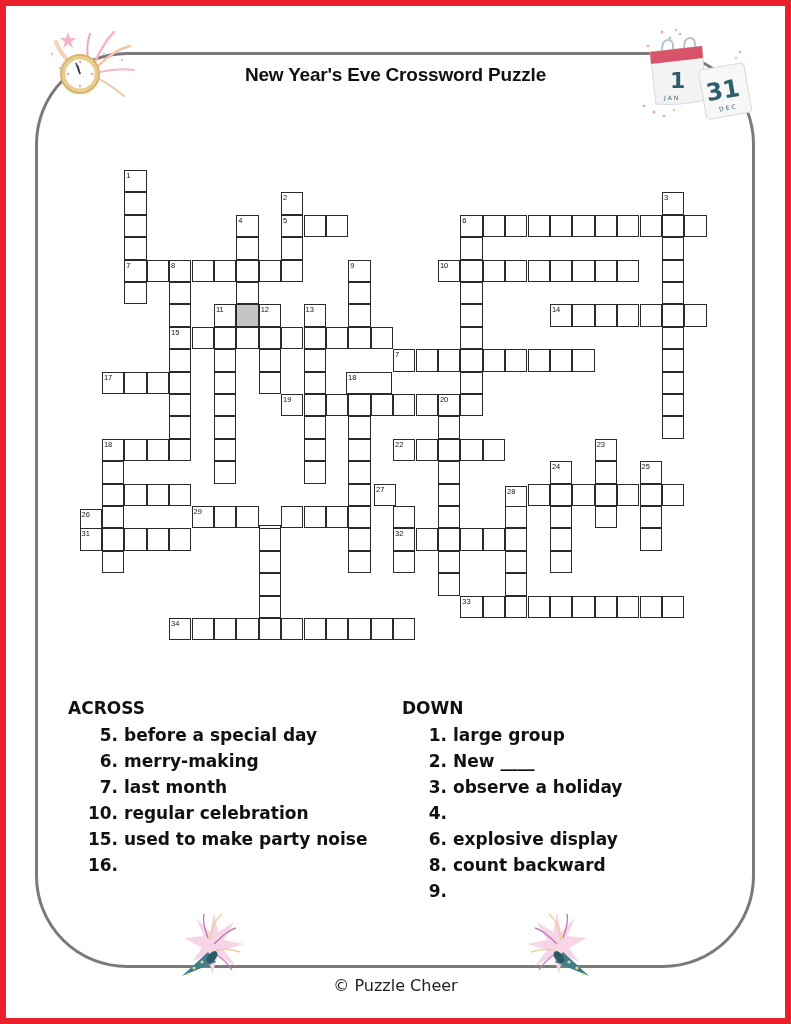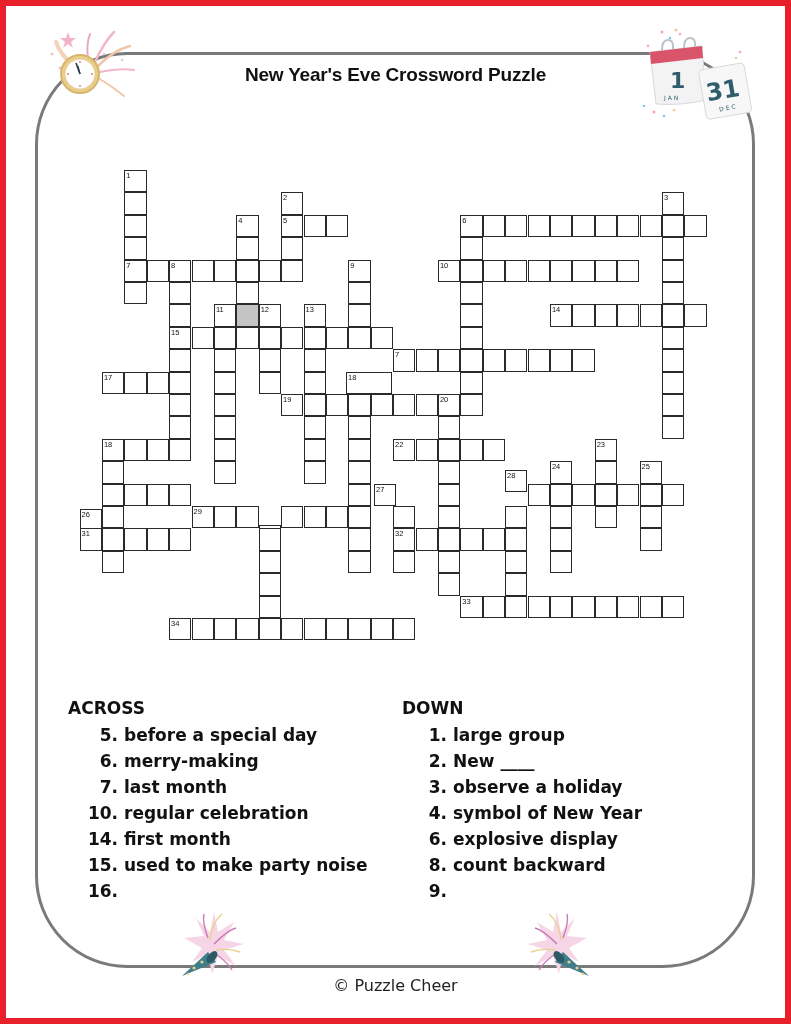--- a/index.html
+++ b/index.html
@@ -310,21 +310,21 @@
     <div class="cell" style="left: 146.7px; top: 483.6px;"></div>
     <div class="cell" style="left: 169.1px; top: 483.6px;"></div>
     <div class="cell" style="left: 374px; top: 483.6px;">
       <span class="num">27</span>
     </div>
     <div class="cell" style="left: 393.1px; top: 506px;"></div>
     <div class="cell" style="left: 393.1px; top: 528.4px;">
       <span class="num">32</span>
     </div>
     <div class="cell" style="left: 393.1px; top: 550.8px;"></div>
-    <div class="cell" style="left: 505.1px; top: 470px; text-decoration: underline;">
+    <div class="cell" style="left: 505.1px; top: 486px; text-decoration: underline;">
       <span class="num">28</span>
     </div>
     <div class="cell" style="left: 527.5px; top: 483.6px;"></div>
     <div class="cell" style="left: 572.3px; top: 483.6px;"></div>
     <div class="cell" style="left: 617.1px; top: 483.6px;"></div>
     <div class="cell" style="left: 661.9px; top: 483.6px;"></div>
     <div class="cell" style="left: 505.1px; top: 506px;"></div>
     <div class="cell" style="left: 505.1px; top: 528.4px;"></div>
     <div class="cell" style="left: 505.1px; top: 550.8px;"></div>
     <div class="cell" style="left: 505.1px; top: 573.2px;"></div>
@@ -393,24 +393,20 @@
       </div>
       <div class="clue">
         <span class="n">7.</span>
         <span class="t">last month</span>
       </div>
       <div class="clue">
         <span class="n">10.</span>
         <span class="t">regular celebration</span>
       </div>
       <div class="clue">
-        <span class="n">14.</span>
-        <span class="t">first month</span>
-      </div>
-      <div class="clue">
         <span class="n">15.</span>
         <span class="t">used to make party noise</span>
       </div>
       <div class="clue">
         <span class="n">16.</span>
       </div>
     </div>
 </div>
 
 <div class="clues" id="down">
@@ -423,21 +419,20 @@
       <div class="clue">
         <span class="n">2.</span>
         <span class="t">New ____</span>
       </div>
       <div class="clue">
         <span class="n">3.</span>
         <span class="t">observe a holiday</span>
       </div>
       <div class="clue">
         <span class="n">4.</span>
-        <span class="t">symbol of New Year</span>
       </div>
       <div class="clue">
         <span class="n">6.</span>
         <span class="t">explosive display</span>
       </div>
       <div class="clue">
         <span class="n">8.</span>
         <span class="t">count backward</span>
       </div>
       <div class="clue">

